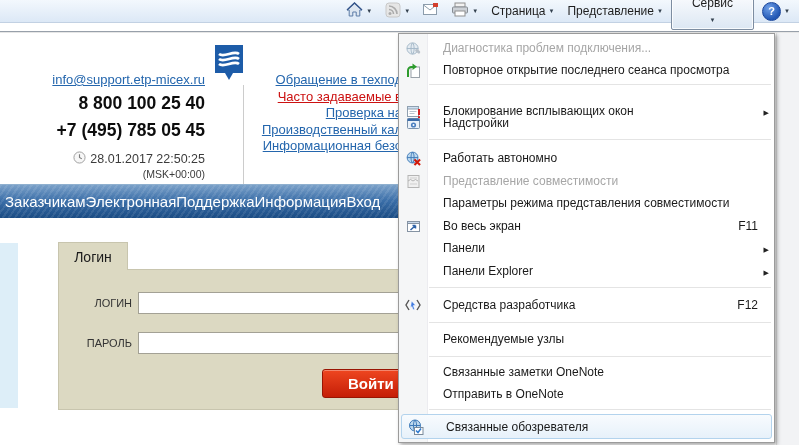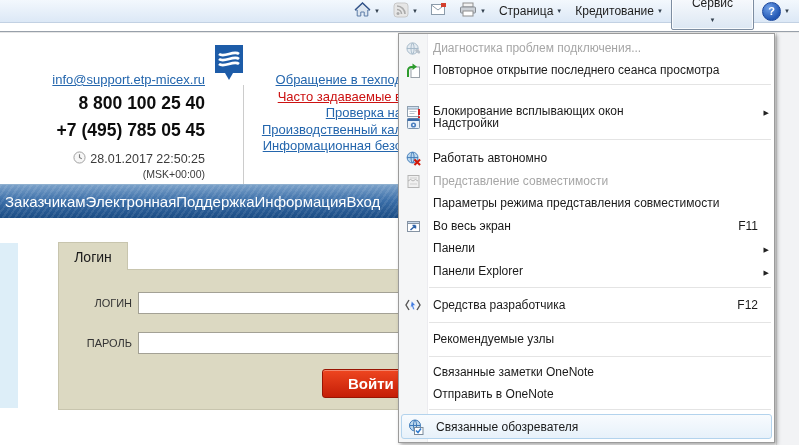--- a/index.html
+++ b/index.html
@@ -68,21 +68,21 @@
           color:#fff;font-weight:bold;font-size:15px;text-align:left;padding-left:25px;cursor:pointer;
           font-family:"Liberation Sans",sans-serif;}
 
   
   .menu{position:absolute;left:398px;top:33px;width:377px;height:410px;box-sizing:border-box;
         background:#fff;border:1px solid #9b9b9b;box-shadow:2px 2px 4px rgba(0,0,0,.35);z-index:10;
         font-size:12px;color:#1a1a1a;}
   .menu-gutter{position:absolute;left:0;top:0;bottom:0;width:28px;background:#f5f6f7;border-right:1px solid #ececf0;}
   .mi{position:absolute;left:0;width:100%;height:22px;display:flex;align-items:center;cursor:default;}
   .mico{width:28px;min-width:28px;display:flex;justify-content:center;align-items:center;}
-  .mlabel{margin-left:6px;white-space:nowrap;}
+  .mlabel{margin-left:16px;white-space:nowrap;}
   .mkey{position:absolute;right:16px;}
   .mi.dis .mlabel{color:#a6a6a6;}
   .marrow{position:absolute;right:5px;}
   .marrow::after{content:"▶";font-size:7px;color:#222;}
   .msep{position:absolute;left:30px;right:3px;height:1px;background:#e4e4e4;}
   .mi.hover{left:2px;width:371px;height:25px;box-sizing:border-box;
             background:linear-gradient(#f8fbfe,#e7f1fa);border:1px solid #b3d3ed;border-radius:3px;}
 </style>
 </head>
 <body>
@@ -118,21 +118,21 @@
             <rect x="1.5" y="5" width="15" height="6" rx="1" fill="#ccd1d7" stroke="#878d94"></rect>
             <rect x="4" y="9" width="10" height="5" fill="#fff" stroke="#8f8f8f"></rect>
           </svg></span>
       <span class="dd"></span>
     </div>
     <div class="tb-btn">
       <span>Страница</span>
       <span class="dd"></span>
     </div>
     <div class="tb-btn">
-      <span>Кредитование</span>
+      <span>Представление</span>
       <span class="dd"></span>
     </div>
     <div class="tb-btn pressed">
       <span>Сервис</span>
       <span class="dd"></span>
     </div>
     <div class="tb-btn">
       <span class="help-circle">?</span>
       <span class="dd"></span>
     </div>

